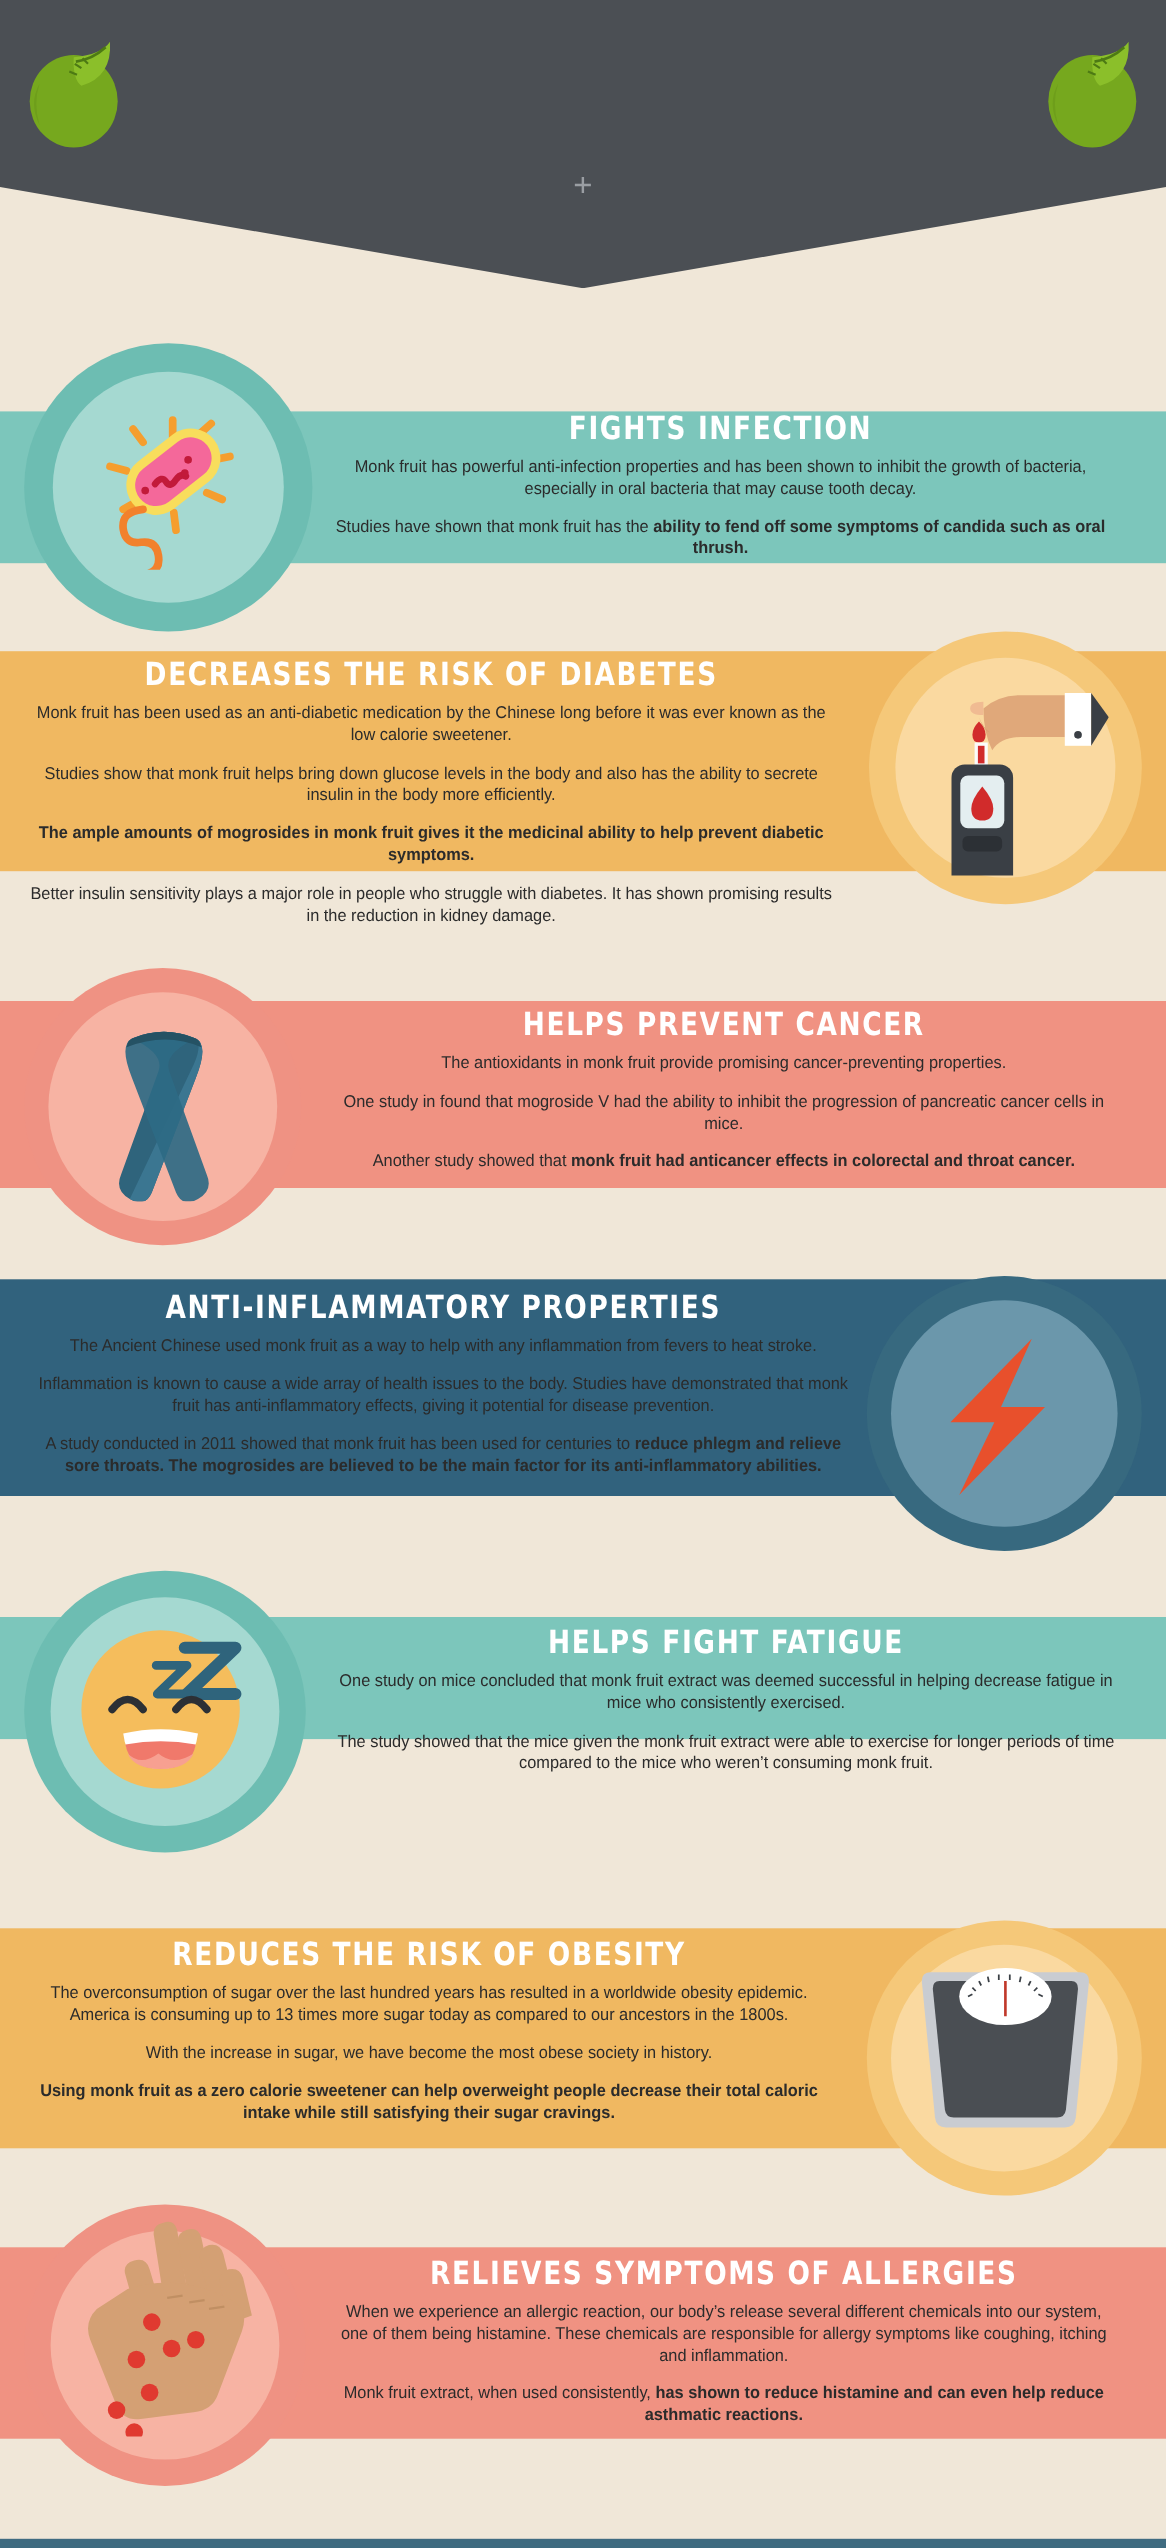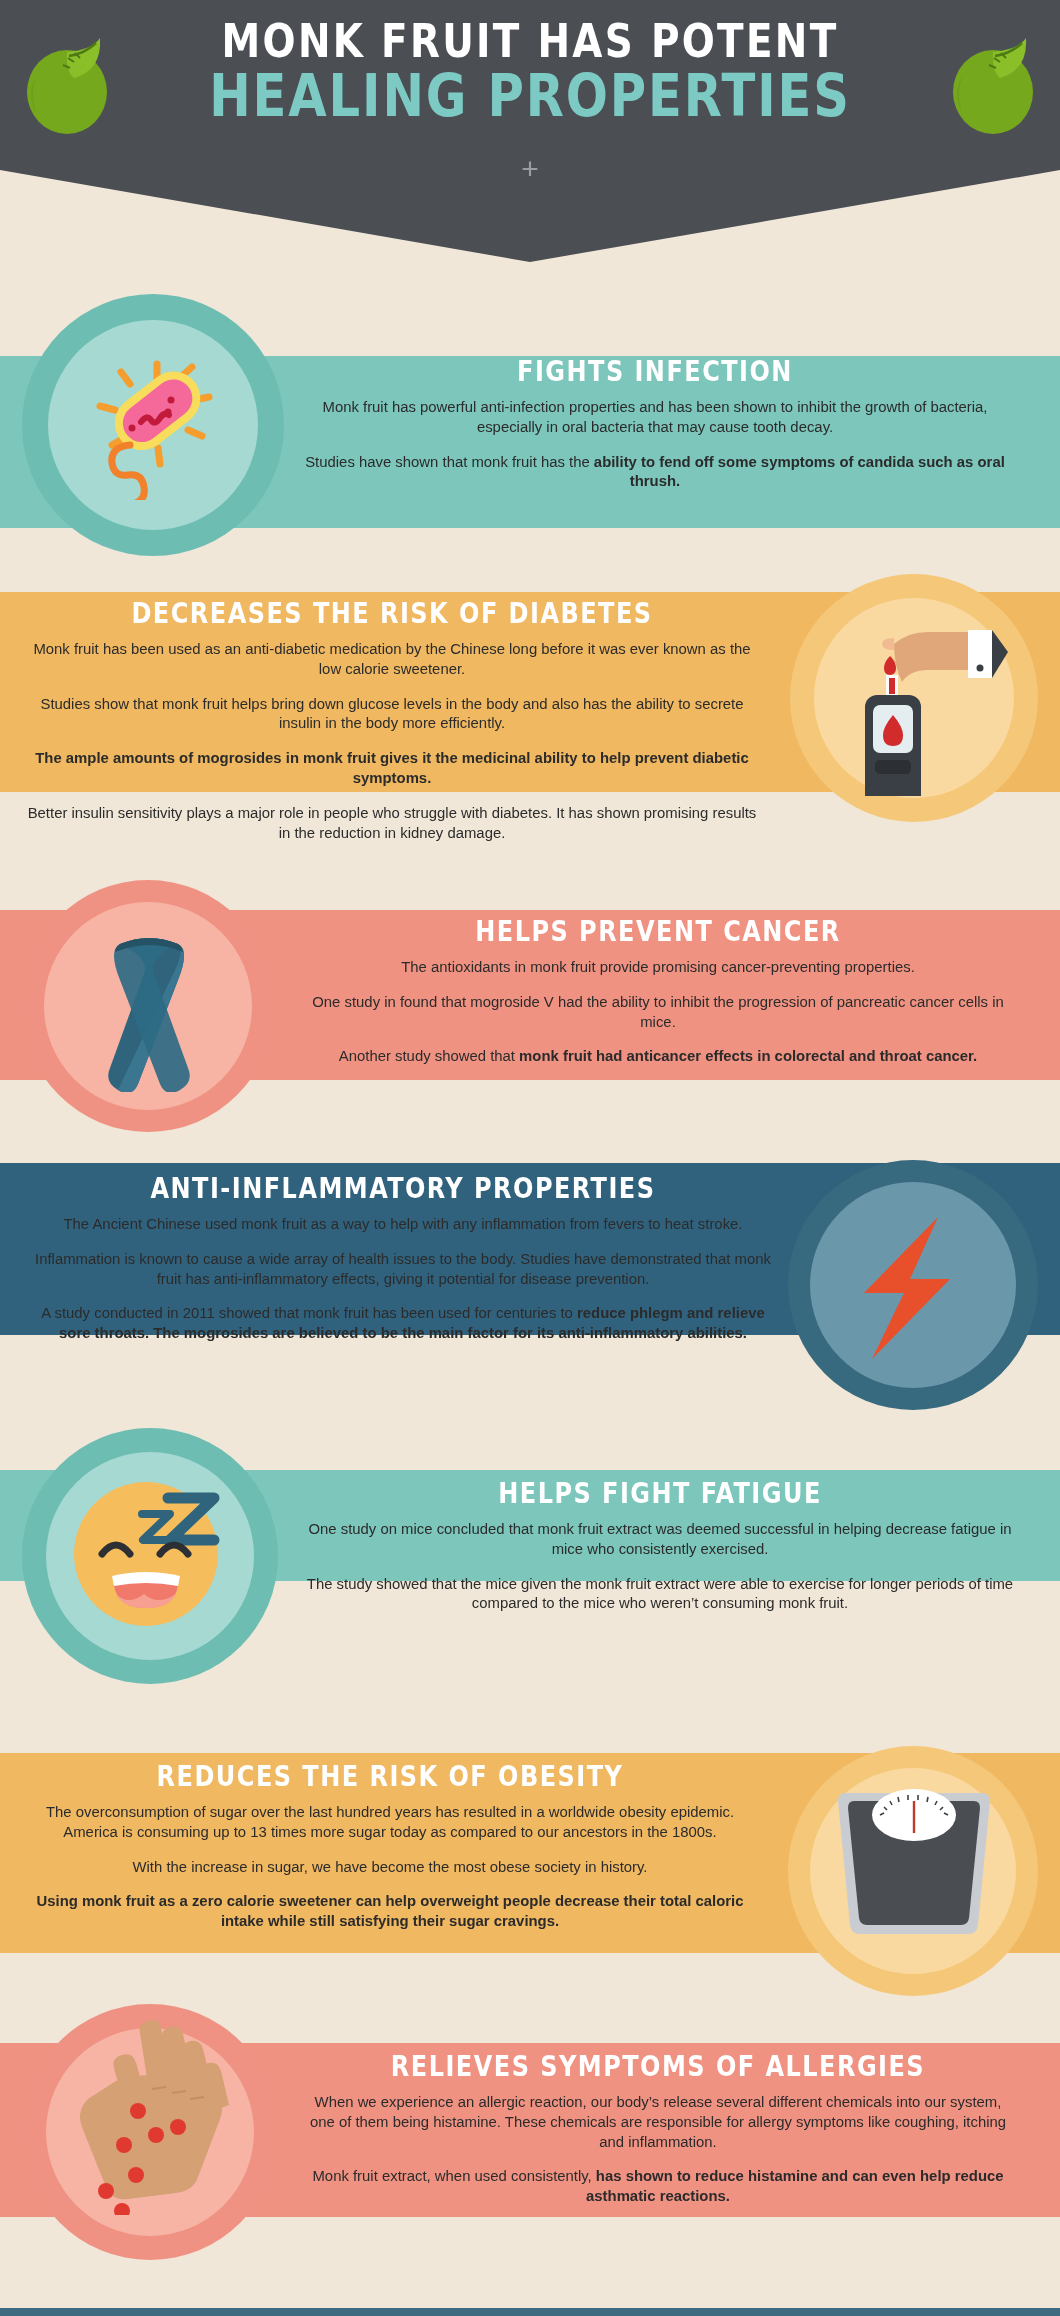--- a/index.html
+++ b/index.html
@@ -142,28 +142,24 @@
     </div>
     <div class="fruit right">
       <svg class="icon-svg" viewBox="0 0 90 104" width="90" height="104">
         <ellipse cx="45" cy="60" rx="40" ry="42" fill="#76a81e"></ellipse>
         <path d="M45 20 Q70 18 78 6 Q80 38 52 46 Q44 40 45 20 Z" fill="#8bbf2a"></path>
         <path d="M47 24 Q62 22 74 11" stroke="#4d7a14" stroke-width="2.5" fill="none"></path>
         <path d="M52 30 l-6 -4 M58 26 l-5 -5 M48 36 l-7 -3" stroke="#4d7a14" stroke-width="2" fill="none"></path>
         <path d="M14 44 Q8 62 14 82 Q4 62 14 44Z" fill="#6e9e1b"></path>
       </svg>
     </div>
-    <div class="header-titles">
-      <div class="title-line1">MONK FRUIT HAS POTENT</div>
-      <div class="title-line2">HEALING PROPERTIES</div>
-    </div>
     <div class="header-plus">+</div>
   </div>
 
-  <div class="section" style="top:356px;height:172px;">
+  <div class="section" style="top:374px;height:138px;">
     <div class="band" style="background:#7cc6bb;"></div>
     <div class="medallion med-outer" style="left:22px;top:-62px;width:262px;height:262px;background:#6dbdb2;"></div>
     <div class="medallion med-inner" style="left:48px;top:-36px;width:210px;height:210px;background:#a5d9d1;"></div>
     <div class="medallion" style="left:78px;top:-8px;width:150px;height:152px;z-index:4;">
       <svg class="icon-svg" viewBox="0 0 150 152" width="150" height="152">
         <g stroke="#f59e2e" stroke-width="7" stroke-linecap="round">
           <line x1="79" y1="16" x2="79" y2="32"></line>
           <line x1="104" y1="28" x2="114" y2="19"></line>
           <line x1="116" y1="52" x2="131" y2="49"></line>
           <line x1="110" y1="82" x2="124" y2="88"></line>
@@ -233,21 +229,21 @@
       </svg>
     </div>
     <div class="content" style="left:288px;top:4px;width:740px;text-align:center;">
       <div class="sec-title">HELPS PREVENT CANCER</div>
       <div class="para"><span>The antioxidants in monk fruit provide promising cancer-preventing properties.</span></div>
       <div class="para"><span>One study in found that mogroside V had the ability to inhibit the progression of pancreatic cancer cells in mice.</span></div>
       <div class="para"><span>Another study showed that </span><b>monk fruit had anticancer effects in colorectal and throat cancer.</b></div>
     </div>
   </div>
 
-  <div class="section" style="top:1163px;height:172px;">
+  <div class="section" style="top:1163px;height:197px;">
     <div class="band" style="background:#31627d;"></div>
     <div class="medallion med-outer" style="right:22px;top:-3px;width:250px;height:250px;background:#37697f;"></div>
     <div class="medallion med-inner" style="right:44px;top:19px;width:206px;height:206px;background:#6b97ab;"></div>
     <div class="medallion" style="right:82px;top:50px;width:120px;height:150px;z-index:4;">
       <svg class="icon-svg" viewBox="0 0 120 150" width="120" height="150">
         <path d="M80 4 L6 80 L46 80 L14 146 L92 66 L52 66 Z" fill="#e8502c"></path>
       </svg>
     </div>
     <div class="content" style="left:8px;top:8px;width:790px;">
       <div class="sec-title">ANTI-INFLAMMATORY PROPERTIES</div>

